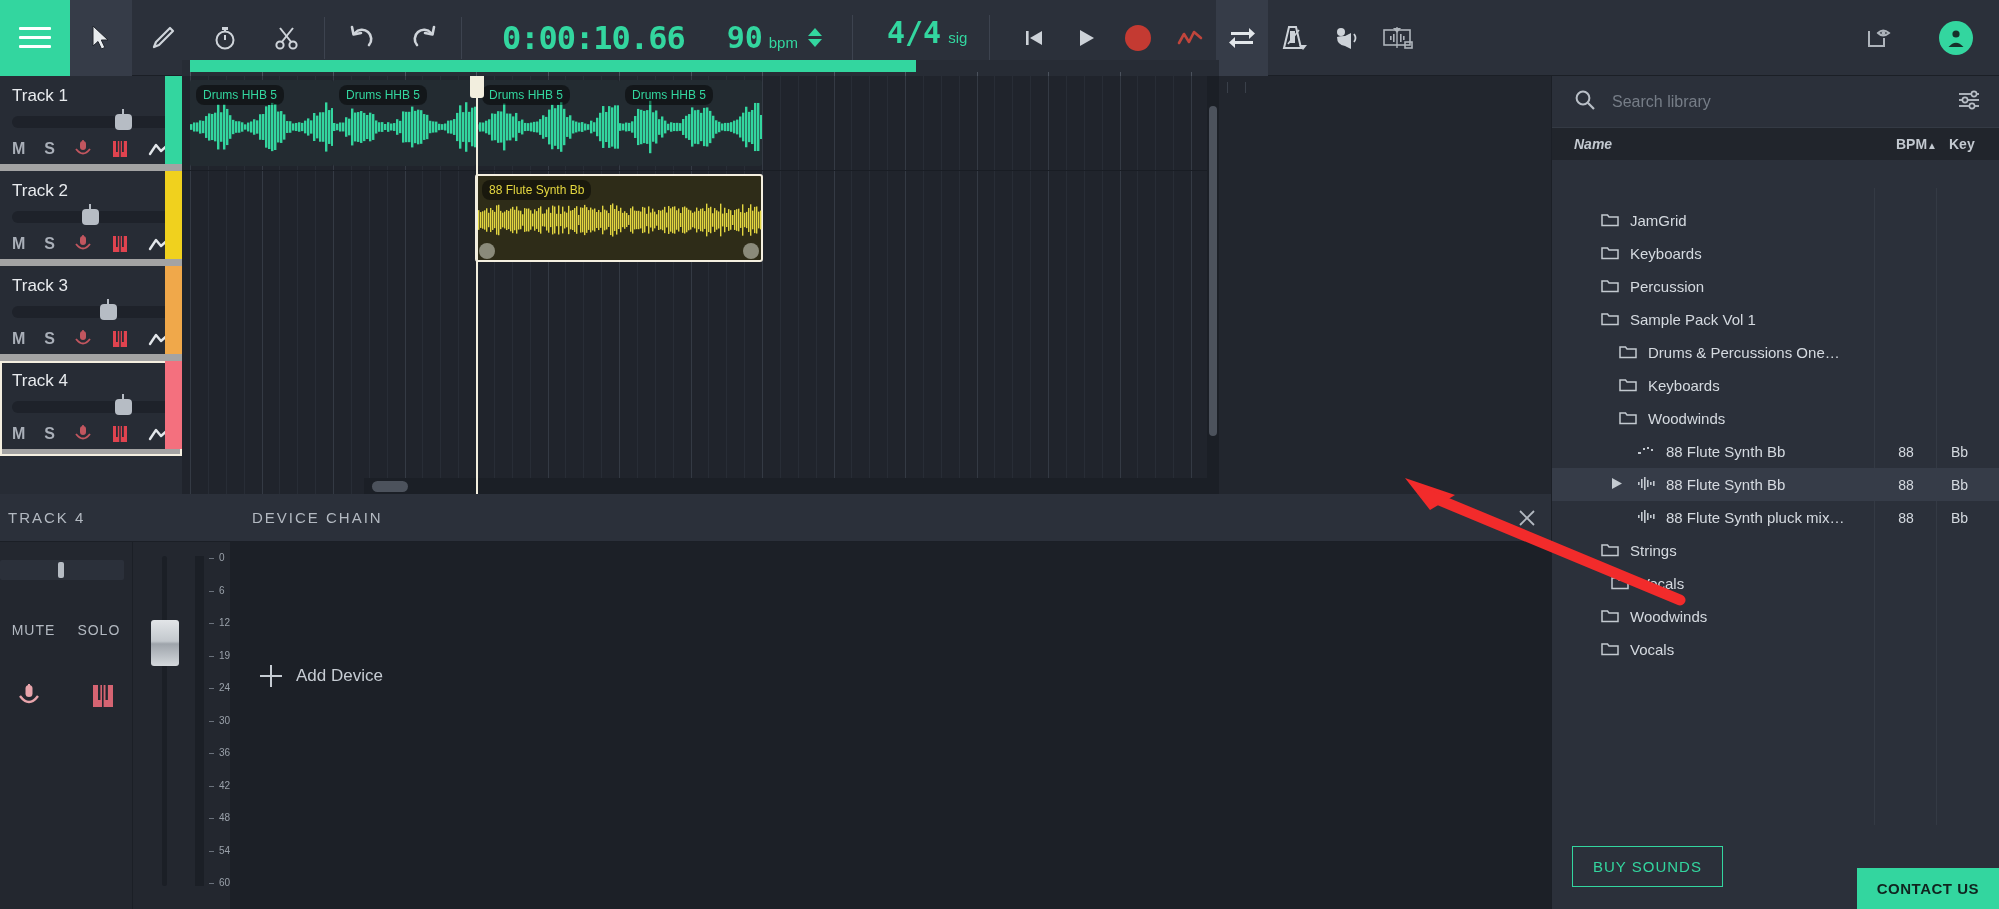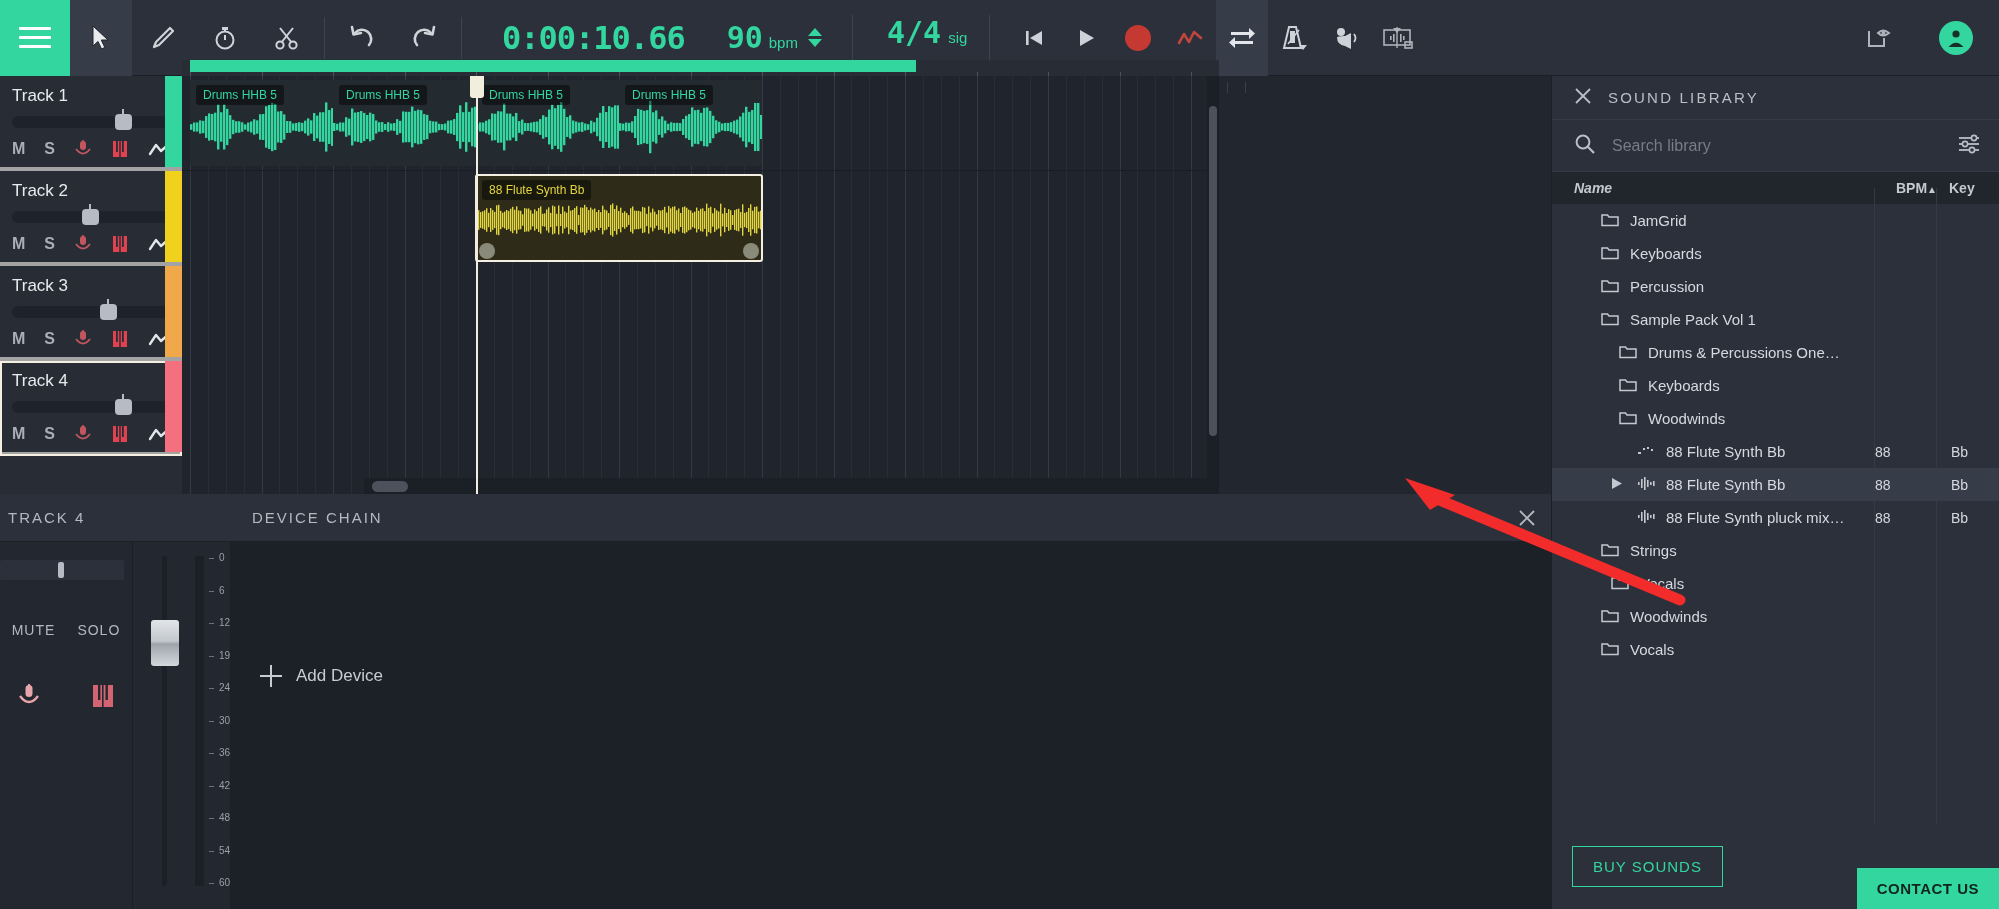--- a/index.html
+++ b/index.html
@@ -51,42 +51,42 @@
 
   .transport{display:flex;align-items:center;border-left:1px solid #3d434f;height:46px;padding-left:18px;}
   .tpbtn{width:52px;height:76px;display:flex;align-items:center;justify-content:center;cursor:pointer;}
   .tpbtn.act{background:#363c48;}
   .recdot{width:26px;height:26px;border-radius:50%;background:#c43a32;}
   .spacer{flex:1;}
   .avatar{width:34px;height:34px;border-radius:50%;background:#33d69f;display:flex;align-items:center;justify-content:center;margin-right:26px;cursor:pointer;}
 
   
   .track-head-col{position:absolute;left:0;top:76px;width:182px;height:418px;background:#272c35;}
-  .thead{height:95px;border-bottom:4px solid #a3a3a3;padding:10px 12px 0 12px;position:relative;}
+  .thead{height:95px;border-bottom:7px solid #a3a3a3;padding:10px 12px 0 12px;position:relative;}
   .thead .tname{font-size:17px;color:#e8ebee;margin-bottom:10px;}
   .volbar{height:12px;background:#1e222a;border-radius:6px;position:relative;margin-bottom:11px;}
   .volknob{position:absolute;top:-2px;width:17px;height:16px;background:#b6bcc4;border-radius:4px;}
   .volknob:after{content:"";position:absolute;left:7px;top:-5px;width:2px;height:5px;background:#b6bcc4;}
   .trow{display:flex;align-items:center;gap:19px;}
   .trow .ms{font-size:16px;font-weight:bold;color:#a9afb8;cursor:pointer;}
   .ticon{cursor:pointer;display:flex;align-items:center;justify-content:center;}
   .colorstrip{position:absolute;right:0;top:0;width:17px;height:100%;}
 
   
   .arrange{position:absolute;left:182px;top:76px;width:1037px;height:418px;background:#20242c;overflow:hidden;}
   .ruler{position:absolute;left:182px;top:60px;width:1037px;height:33px;background:#272c35;}
   .loopbar{position:absolute;left:8px;top:0;width:726px;height:12px;background:#33d69f;}
   .barnum{position:absolute;top:12px;font-size:12px;color:#9aa1aa;padding-left:4px;
           border-left:1px solid #4b525d;height:21px;line-height:19px;}
   .tick{position:absolute;top:22px;width:1px;height:11px;background:#3a404a;}
   .lane{position:absolute;left:0;width:1037px;height:95px;border-bottom:1px solid #191d24;}
   .gridline{position:absolute;top:0;width:1px;height:418px;background:#282d36;}
   .gridline.bar{background:#343a44;}
   .clip{position:absolute;border-radius:2px;overflow:hidden;}
-  .cliplabel{position:absolute;left:6px;top:5px;font-size:12px;padding:3px 7px;border-radius:3px;
+  .cliplabel{position:absolute;left:6px;top:5px;font-size:12px;padding:3px 7px;border-radius:8px;
              background:rgba(0,0,0,.45);white-space:nowrap;}
   .playhead{position:absolute;top:0;width:2px;height:418px;background:#f2eede;z-index:8;}
   .playhead-cap{position:absolute;width:14px;height:22px;background:#f2eede;border-radius:0 0 3px 3px;z-index:9;}
   .hscroll{position:absolute;left:182px;bottom:0;width:1037px;height:16px;background:#1b1f26;}
   .hscroll .thumb{position:absolute;top:3px;height:11px;background:#4c525c;border-radius:6px;}
   .vscroll{position:absolute;right:0;top:0;width:12px;height:418px;background:#1b1f26;}
   .vscroll .thumb{position:absolute;left:2px;width:8px;background:#4c525c;border-radius:5px;}
 
   
   .bottom{position:absolute;left:0;top:494px;width:1551px;height:415px;background:#23272f;}
@@ -127,21 +127,21 @@
     font-family:"Liberation Sans",sans-serif;}
   .searchinput::placeholder{color:#767d87;}
   .colhdr{height:32px;display:flex;align-items:center;background:#21252c;font-size:14px;font-weight:bold;color:#c3c9d0;}
   .colhdr .cname{flex:1;padding-left:22px;font-style:italic;}
   .colhdr .cbpm{width:62px;text-align:right;}
   .colhdr .ckey{width:62px;padding-left:12px;}
   .liblist{position:absolute;left:0;top:128px;right:0;bottom:84px;overflow:hidden;}
   .librow{height:33px;display:flex;align-items:center;font-size:15px;color:#d5dae0;cursor:pointer;}
   .librow.sel{background:#363c48;}
   .librow .nm{flex:1;display:flex;align-items:center;gap:11px;white-space:nowrap;overflow:hidden;}
-  .librow .bpm{width:62px;text-align:left;font-size:14px;color:#d5dae0;}
+  .librow .bpm{width:62px;text-align:center;font-size:14px;color:#d5dae0;}
   .librow .key{width:62px;padding-left:14px;font-size:14px;color:#d5dae0;}
   .libvsep{position:absolute;top:112px;bottom:84px;width:1px;background:#343a44;}
   .buysounds{position:absolute;left:20px;bottom:22px;border:1px solid #33d69f;color:#33d69f;
     font-size:15px;letter-spacing:1px;padding:11px 20px;cursor:pointer;}
   .contactus{position:absolute;right:0;bottom:0;background:#33d69f;color:#10241f;font-weight:bold;
     font-size:15px;letter-spacing:.5px;padding:12px 20px;cursor:pointer;}
 
   .arrow-overlay{position:absolute;left:0;top:0;width:1999px;height:909px;pointer-events:none;z-index:40;}
 </style>
 </head>
@@ -994,29 +994,20 @@
 
     <div class="devicechain">
       <div class="adddev">
         <span class="plus"></span>
         <span>Add Device</span>
       </div>
     </div>
   </div>
 
   <div class="library">
-    <div class="libhdr">
-      <span>
-        <svg width="18" height="18" viewBox="0 0 18 18">
-          <line x1="2" y1="2" x2="16" y2="16" stroke="#b9bfc7" stroke-width="1.8"></line>
-          <line x1="16" y1="2" x2="2" y2="16" stroke="#b9bfc7" stroke-width="1.8"></line>
-        </svg>
-      </span>
-      <span class="t">SOUND LIBRARY</span>
-    </div>
 
     <div class="searchrow">
       <span>
         <svg width="22" height="22" viewBox="0 0 22 22">
           <circle cx="9" cy="9" r="6.4" fill="none" stroke="#b9bfc7" stroke-width="2"></circle>
           <line x1="13.8" y1="13.8" x2="20" y2="20" stroke="#b9bfc7" stroke-width="2.2"></line>
         </svg>
       </span>
       <input class="searchinput" value="" placeholder="Search library" style="">
       <span>

